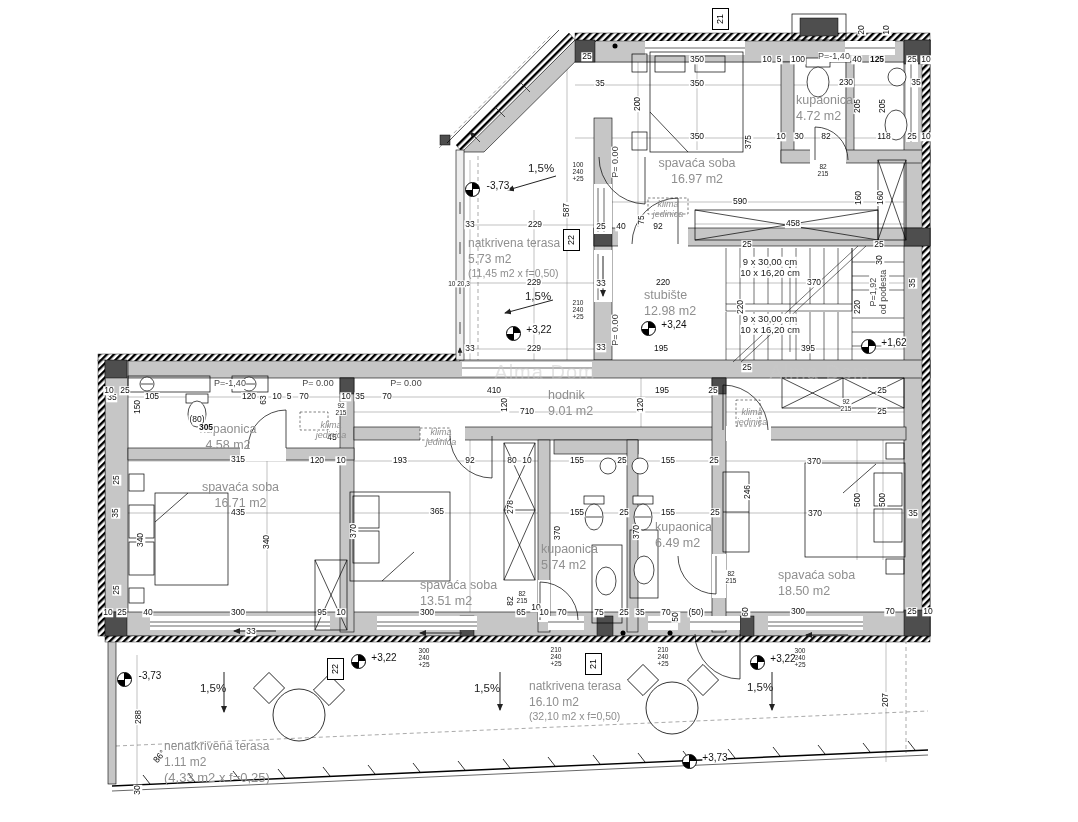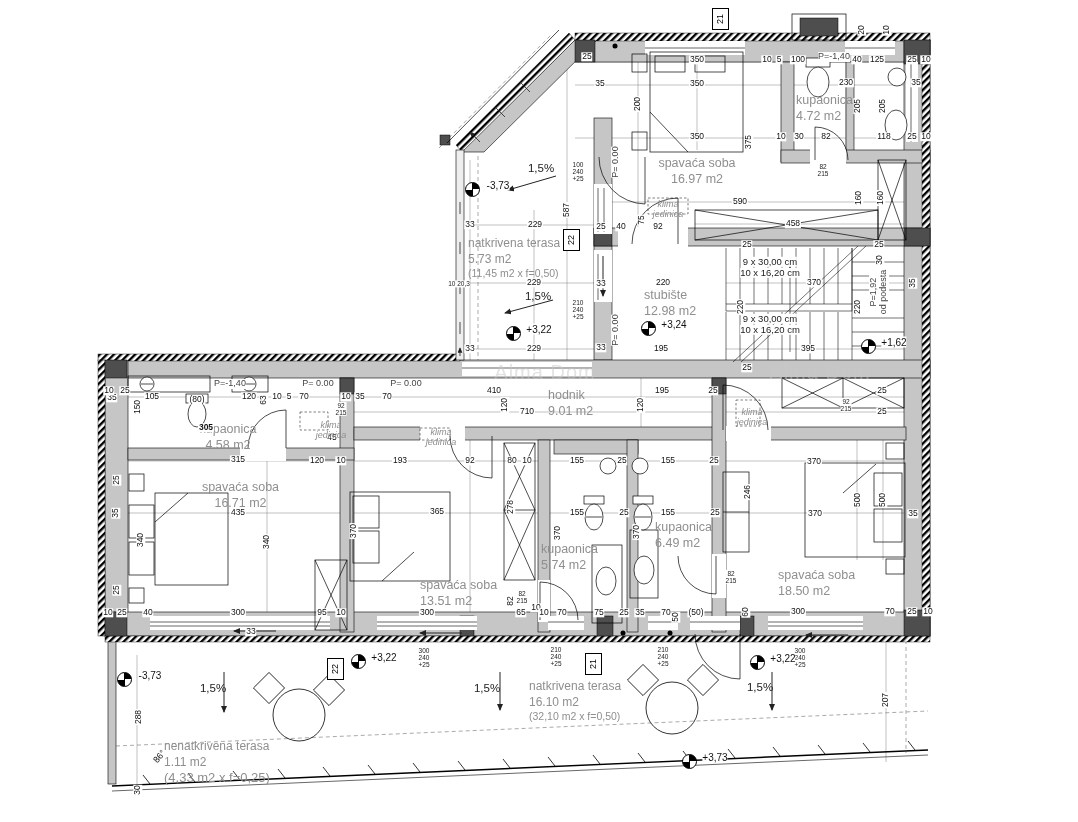--- a/index.html
+++ b/index.html
@@ -326,21 +326,21 @@
         <div>1.11 m2</div>
     <div class="nt2">(4,33 m2 x f=0,25)</div>
   </div>
 <span class="lbl dim" style="left: 587px; top: 57px;">25</span>
       <span class="lbl dim" style="left: 697px; top: 60px;">350</span>
       <span class="lbl dim" style="left: 767px; top: 60px;">10</span>
       <span class="lbl dim" style="left: 779px; top: 60px;">5</span>
       <span class="lbl dim" style="left: 798px; top: 60px;">100</span>
       <span class="lbl lvl" style="left: 834px; top: 57px;">P=-1,40</span>
       <span class="lbl dim" style="left: 857px; top: 60px;">40</span>
-      <span class="lbl dim" style="left: 877px; top: 60px;">125</span>
+      <span class="lbl dim" style="left: 877px; top: 60px; font-weight: bold;">125</span>
       <span class="lbl dim" style="left: 912px; top: 60px;">25</span>
       <span class="lbl dim" style="left: 926px; top: 60px;">10</span>
       <span class="lbl dim" style="left: 600px; top: 84px;">35</span>
       <span class="lbl dim" style="left: 697px; top: 84px;">350</span>
       <span class="lbl dim" style="left: 846px; top: 83px;">230</span>
       <span class="lbl dim" style="left: 916px; top: 83px;">35</span>
       <span class="lbl dimr" style="left: 638px; top: 104px;">200</span>
       <span class="lbl dim" style="left: 697px; top: 137px;">350</span>
       <span class="lbl dimr" style="left: 749px; top: 142px;">375</span>
       <span class="lbl dim" style="left: 781px; top: 137px;">10</span>
@@ -396,21 +396,21 @@
       <span class="lbl slope" style="left: 538px; top: 296px;">1,5%</span>
       <span class="lbl stack" style="left: 578px; top: 310px;">210
 240
 +25</span>
       <span class="lbl lvlr" style="left: 616px; top: 330px;">P= 0.00</span>
       <span class="lbl klima" style="left: 668px; top: 210px;">klima
 jedinica</span>
       <span class="lbl dimr" style="left: 862px; top: 30px;">20</span>
       <span class="lbl dimr" style="left: 887px; top: 30px;">10</span>
       <span class="lbl dim" style="left: 152px; top: 397px;">105</span>
-      <span class="lbl dim" style="left: 197px; top: 400px;">(80)</span>
+      <span class="lbl dim" style="left: 197px; top: 420px;">(80)</span>
       <span class="lbl dim" style="left: 249px; top: 397px;">120</span>
       <span class="lbl lvl" style="left: 230px; top: 384px;">P=-1,40</span>
       <span class="lbl lvl" style="left: 318px; top: 384px;">P= 0.00</span>
       <span class="lbl lvl" style="left: 406px; top: 384px;">P= 0.00</span>
       <span class="lbl dimr" style="left: 264px; top: 400px;">63</span>
       <span class="lbl dim" style="left: 277px; top: 397px;">10</span>
       <span class="lbl dim" style="left: 289px; top: 397px;">5</span>
       <span class="lbl dim" style="left: 304px; top: 397px;">70</span>
       <span class="lbl dim" style="left: 332px; top: 397px; margin-top: 41px;">45</span>
       <span class="lbl dim" style="left: 346px; top: 397px;">10</span>

